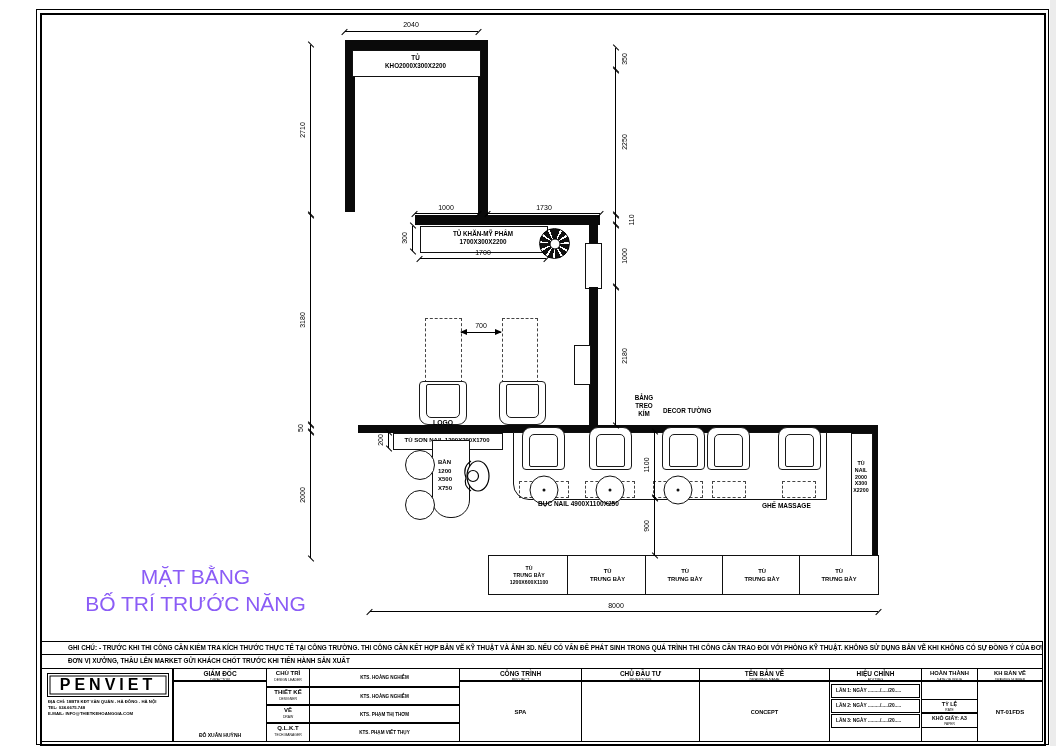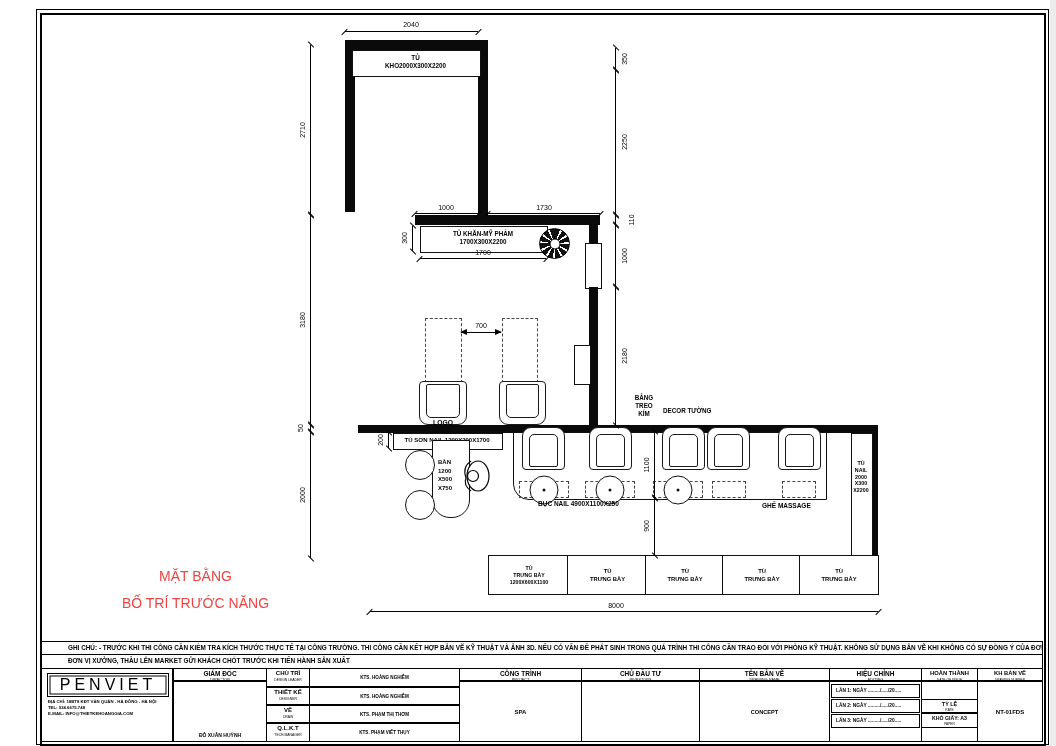--- a/index.html
+++ b/index.html
@@ -36,33 +36,33 @@
   .stool{position:absolute;}
   .stool .dr{position:absolute;left:0;right:0;top:8px;height:15px;border:1px dashed #444;}
   .stool .ci{position:absolute;left:50%;top:50%;width:27px;height:27px;transform:translate(-50%,-50%);
              border:1.3px solid #111;border-radius:50%;background:#fff;}
   .stool .ci::after{content:"";position:absolute;left:50%;top:50%;width:3px;height:3px;margin:-1.5px 0 0 -1.5px;background:#111;border-radius:50%;}
   .fan{position:absolute;border-radius:50%;border:1px solid #000;
        background:repeating-conic-gradient(#111 0deg 22deg,#fff 22deg 31deg);}
   .fan::after{content:"";position:absolute;left:50%;top:50%;width:9px;height:9px;transform:translate(-50%,-50%);
               background:#fff;border:1px solid #000;border-radius:50%;}
   
-  .plan-title{position:absolute;text-align:center;font-size:14px;line-height:27px;color:#ef4444;}
+  .plan-title{position:absolute;text-align:center;font-size:21px;line-height:27px;color:#8b5cf6;}
   
   .notes{position:absolute;left:41px;top:641px;width:1000px;height:26px;border:1px solid #000;}
   .notes .r{height:12px;line-height:12px;font-size:6.4px;font-weight:bold;padding-left:26px;white-space:nowrap;overflow:hidden;}
   .notes .r1{border-bottom:1px solid #000;}
   
   .tc{position:absolute;border:1px solid #000;background:#fff;box-sizing:border-box;}
   .hvi{display:block;text-align:center;font-size:6.5px;font-weight:bold;line-height:7.5px;padding-top:1px;white-space:nowrap;}
   .hen{display:block;text-align:center;font-size:3.8px;line-height:4.5px;white-space:nowrap;}
   .nm{font-size:4.6px;font-weight:bold;text-align:center;width:100%;}
   .logo-box{position:absolute;left:5px;top:4px;width:120px;height:22px;border:1px solid #000;
             box-shadow:inset 0 0 0 1.5px #fff, inset 0 0 0 2.5px #000;
-            text-align:center;font-weight:normal;font-size:16px;letter-spacing:4px;line-height:22px;}
+            text-align:center;font-weight:bold;font-size:16px;letter-spacing:4px;line-height:22px;}
   .addr{position:absolute;left:6px;top:30px;width:122px;font-size:4.3px;line-height:6px;font-weight:bold;white-space:nowrap;}
   .edrow{position:absolute;border:1px solid #000;font-size:4.8px;font-weight:bold;padding-left:4px;box-sizing:border-box;white-space:nowrap;}
   .cell-center{display:flex;align-items:center;justify-content:center;}
 </style>
 </head>
 <body>
 
 <div class="sheet">
   <div class="abs frame-outer"></div>
   <div class="abs frame-inner"></div>

